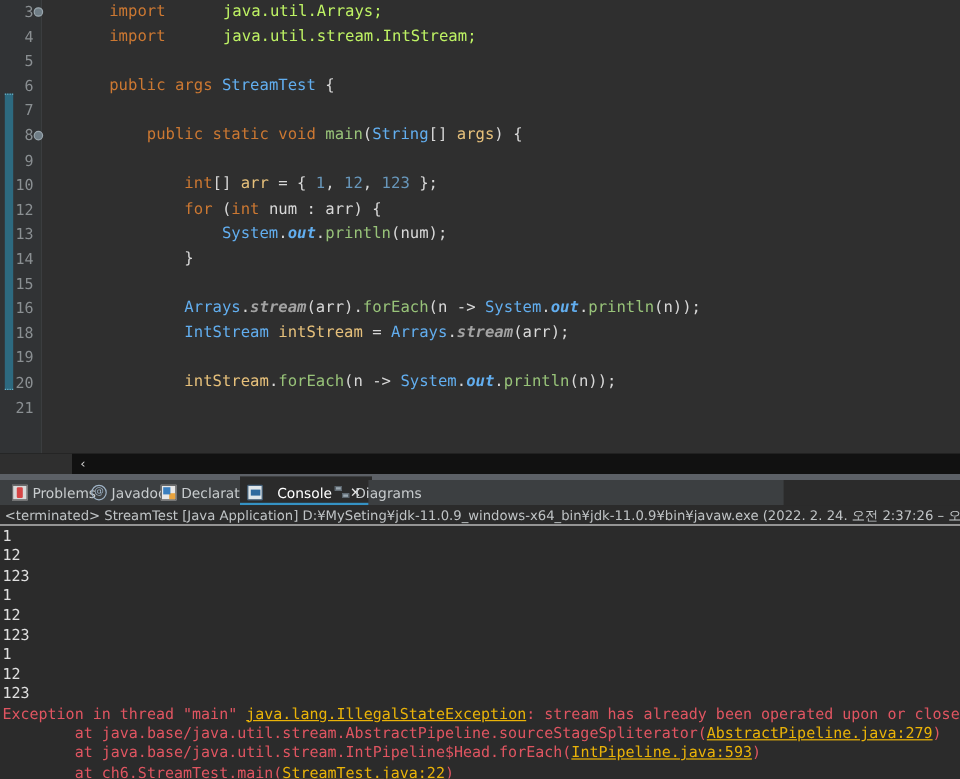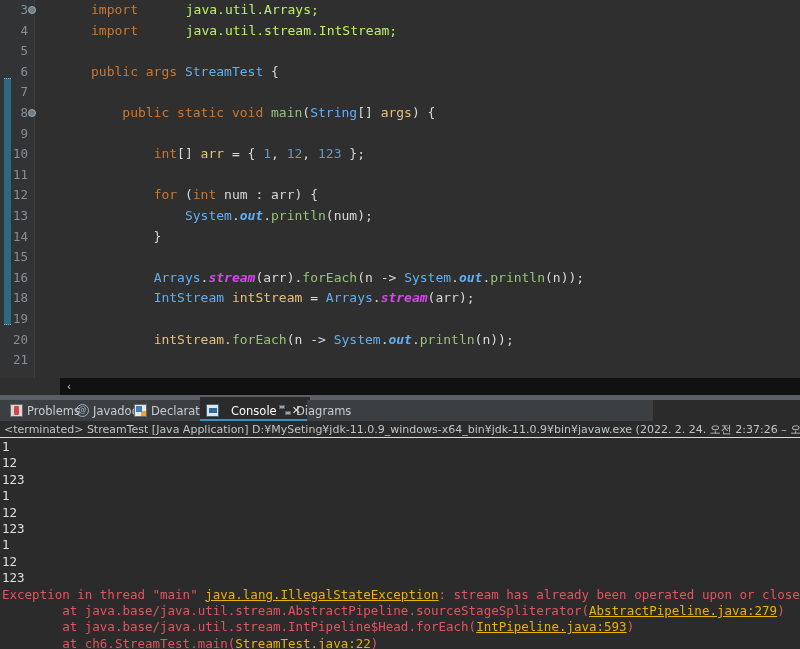--- a/index.html
+++ b/index.html
@@ -50,21 +50,21 @@
   .src{position:relative;left:56px;}
 
   
   .kw{color:#cc7832;text-align:center;}
   .cls{color:#62aeef;}
   .num{color:#6897bb;}
   .mth{color:#98c379;}
   .pl{color:#d8d8d8;}
   .st{color:#bef264;margin-left:40px;}
   .it{font-style:italic;font-weight:bold;}
-  .stream{color:#d946ef;font-style:italic;font-weight:bold;}
+  .stream{color:#a3a3a3;font-style:italic;font-weight:bold;}
   .varn{color:#e6c07b;}
 
   
   .hscroll{
     position:absolute;left:0;top:378px;width:800px;height:17px;
     background:#111111;
   }
   .hscroll .lcell{
     position:absolute;left:0;top:0;width:60px;height:17px;background:#2f2f2f;
   }
@@ -172,21 +172,20 @@
     <div class="method-bar"></div>
     <div class="code-area" id="code-area">
         <div class="line"><span class="ln">3</span><span class="bp"></span><span class="src"><span class="kw">import</span><span class="st"> java.util.Arrays;</span></span></div>
         <div class="line"><span class="ln">4</span><span class="src"><span class="kw">import</span><span class="st"> java.util.stream.IntStream;</span></span></div>
         <div class="line"><span class="ln">5</span><span class="src"></span></div>
         <div class="line"><span class="ln">6</span><span class="src"><span class="kw">public</span><span class="pl"> </span><span class="kw">args</span><span class="pl"> </span><span class="cls">StreamTest</span><span class="pl"> {</span></span></div>
         <div class="line"><span class="ln">7</span><span class="src"></span></div>
         <div class="line"><span class="ln">8</span><span class="bp"></span><span class="src"><span class="pl">    </span><span class="kw">public</span><span class="pl"> </span><span class="kw">static</span><span class="pl"> </span><span class="kw">void</span><span class="pl"> </span><span class="mth">main</span><span class="pl">(</span><span class="cls">String</span><span class="pl">[] </span><span class="varn">args</span><span class="pl">) {</span></span></div>
         <div class="line"><span class="ln">9</span><span class="src"></span></div>
         <div class="line"><span class="ln">10</span><span class="src"><span class="pl">        </span><span class="kw">int</span><span class="pl">[] </span><span class="varn">arr</span><span class="pl"> = { </span><span class="num">1</span><span class="pl">, </span><span class="num">12</span><span class="pl">, </span><span class="num">123</span><span class="pl"> };</span></span></div>
-        <div class="line"><span class="ln">11</span><span class="src"></span></div>
         <div class="line"><span class="ln">12</span><span class="src"><span class="pl">        </span><span class="kw">for</span><span class="pl"> (</span><span class="kw">int</span><span class="pl"> num : arr) {</span></span></div>
         <div class="line"><span class="ln">13</span><span class="src"><span class="pl">            </span><span class="cls">System</span><span class="pl">.</span><span class="it cls">out</span><span class="pl">.</span><span class="mth">println</span><span class="pl">(num);</span></span></div>
         <div class="line"><span class="ln">14</span><span class="src"><span class="pl">        }</span></span></div>
         <div class="line"><span class="ln">15</span><span class="src"></span></div>
         <div class="line"><span class="ln">16</span><span class="src"><span class="pl">        </span><span class="cls">Arrays</span><span class="pl">.</span><span class="stream">stream</span><span class="pl">(arr).</span><span class="mth">forEach</span><span class="pl">(n -&gt; </span><span class="cls">System</span><span class="pl">.</span><span class="it cls">out</span><span class="pl">.</span><span class="mth">println</span><span class="pl">(n));</span></span></div>
         <div class="line"><span class="ln">18</span><span class="src"><span class="pl">        </span><span class="cls">IntStream</span><span class="pl"> </span><span class="varn">intStream</span><span class="pl"> = </span><span class="cls">Arrays</span><span class="pl">.</span><span class="stream">stream</span><span class="pl">(arr);</span></span></div>
         <div class="line"><span class="ln">19</span><span class="src"></span></div>
         <div class="line"><span class="ln">20</span><span class="src"><span class="pl">        </span><span class="varn">intStream</span><span class="pl">.</span><span class="mth">forEach</span><span class="pl">(n -&gt; </span><span class="cls">System</span><span class="pl">.</span><span class="it cls">out</span><span class="pl">.</span><span class="mth">println</span><span class="pl">(n));</span></span></div>
         <div class="line"><span class="ln">21</span><span class="src"></span></div>
       </div>

